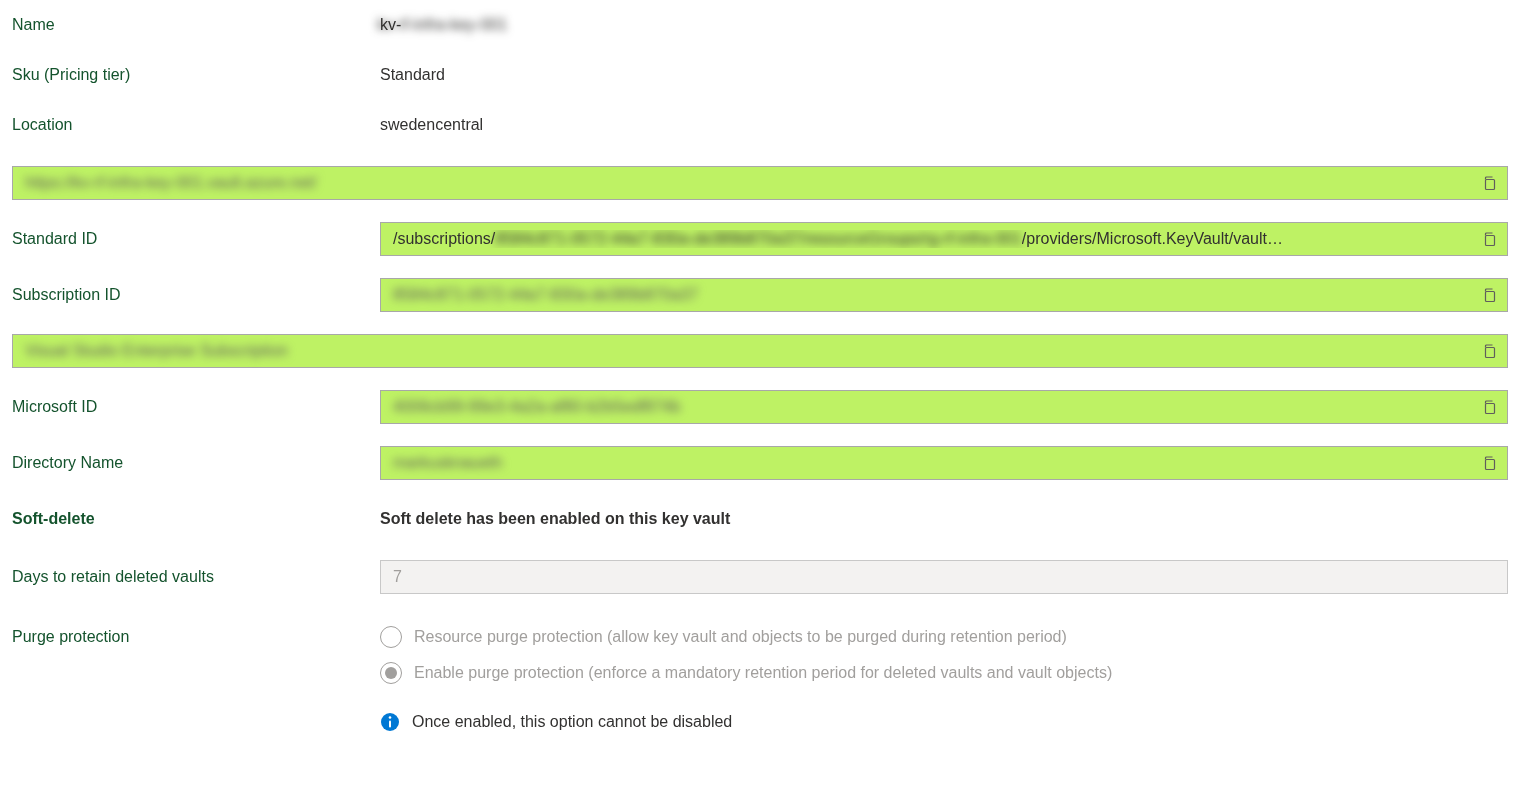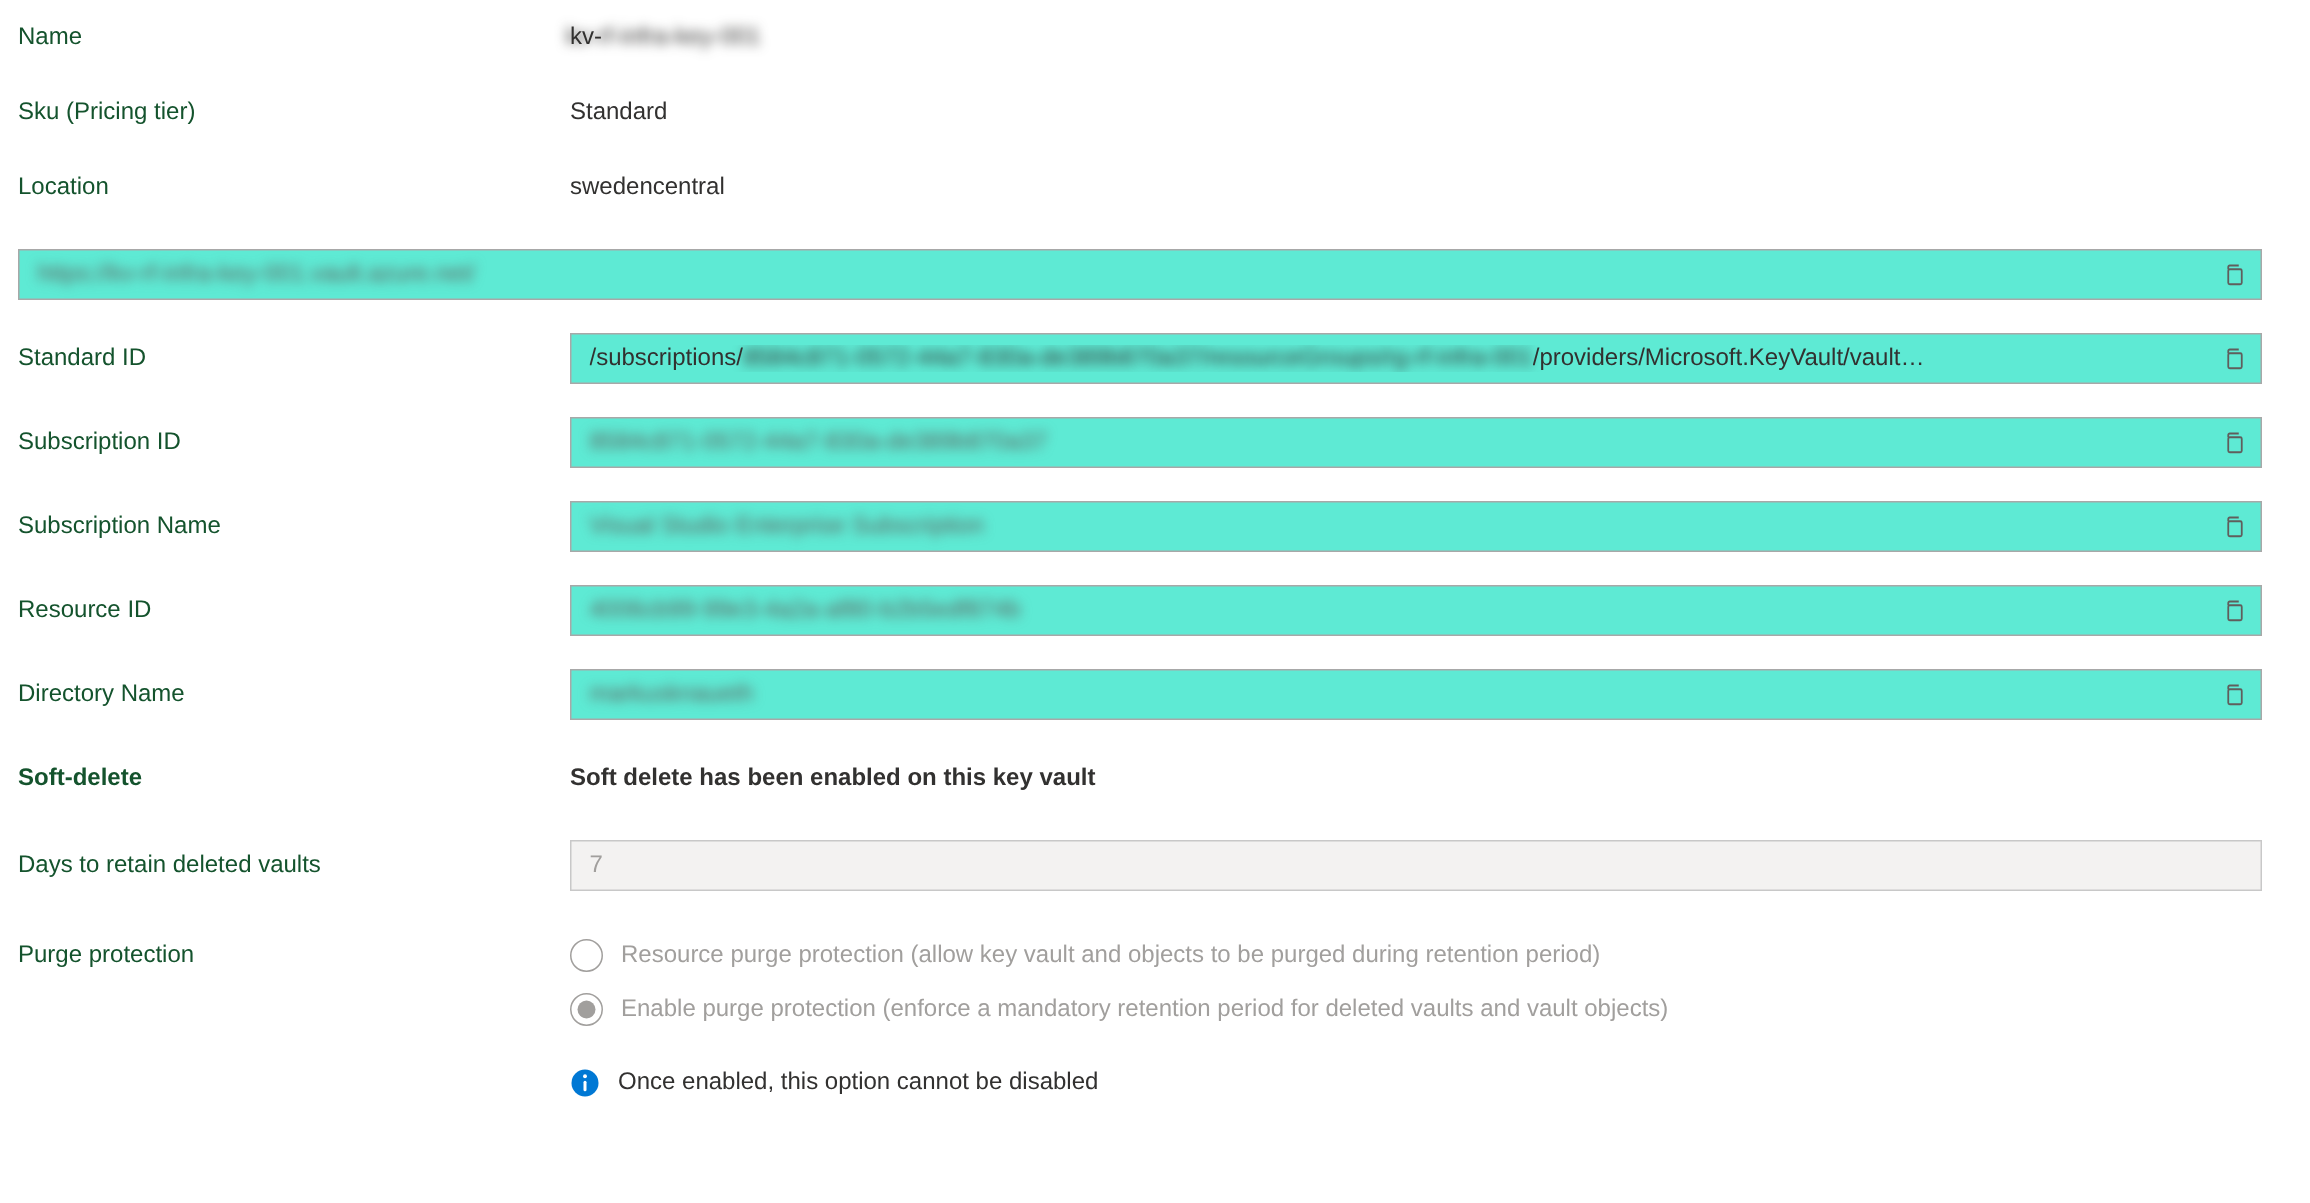--- a/index.html
+++ b/index.html
@@ -24,21 +24,21 @@
     .label-col.bold { font-weight: 600; }
     .value-col {
       flex: 1;
       color: #323130;
     }
     .value-bold { font-weight: 600; }
     .copy-box {
       flex: 1;
       display: flex;
       align-items: center;
-      background: #5eead4;
+      background: #bef264;
       border: 1px solid #a8a8a8;
       height: 34px;
       padding: 4px 8px 4px 12px;
       gap: 8px;
     }
     .copy-box .content {
       flex: 1;
       white-space: nowrap;
       overflow: hidden;
       text-overflow: ellipsis;
@@ -183,34 +183,33 @@
     <div class="copy-btn">
       <svg viewBox="0 0 16 16" width="16" height="16" fill="none" stroke="currentColor" stroke-width="1.2">
         <rect x="4.5" y="4.5" width="9" height="10" rx="1"></rect>
         <path d="M4.5 4.5 V3 a1 1 0 0 1 1 -1 h6"></path>
       </svg>
     </div>
   </div>
 </div>
 
 <div class="row tight">
-  <div class="label-col">Subscription Name</div>
   <div class="copy-box">
     <div class="content blur">Visual Studio Enterprise Subscription</div>
     <div class="copy-btn">
       <svg viewBox="0 0 16 16" width="16" height="16" fill="none" stroke="currentColor" stroke-width="1.2">
         <rect x="4.5" y="4.5" width="9" height="10" rx="1"></rect>
         <path d="M4.5 4.5 V3 a1 1 0 0 1 1 -1 h6"></path>
       </svg>
     </div>
   </div>
 </div>
 
 <div class="row tight">
-  <div class="label-col">Resource ID</div>
+  <div class="label-col">Microsoft ID</div>
   <div class="copy-box">
     <div class="content blur">4006cb99-99e3-4a2a-af80-b2b5edf874b</div>
     <div class="copy-btn">
       <svg viewBox="0 0 16 16" width="16" height="16" fill="none" stroke="currentColor" stroke-width="1.2">
         <rect x="4.5" y="4.5" width="9" height="10" rx="1"></rect>
         <path d="M4.5 4.5 V3 a1 1 0 0 1 1 -1 h6"></path>
       </svg>
     </div>
   </div>
 </div>

